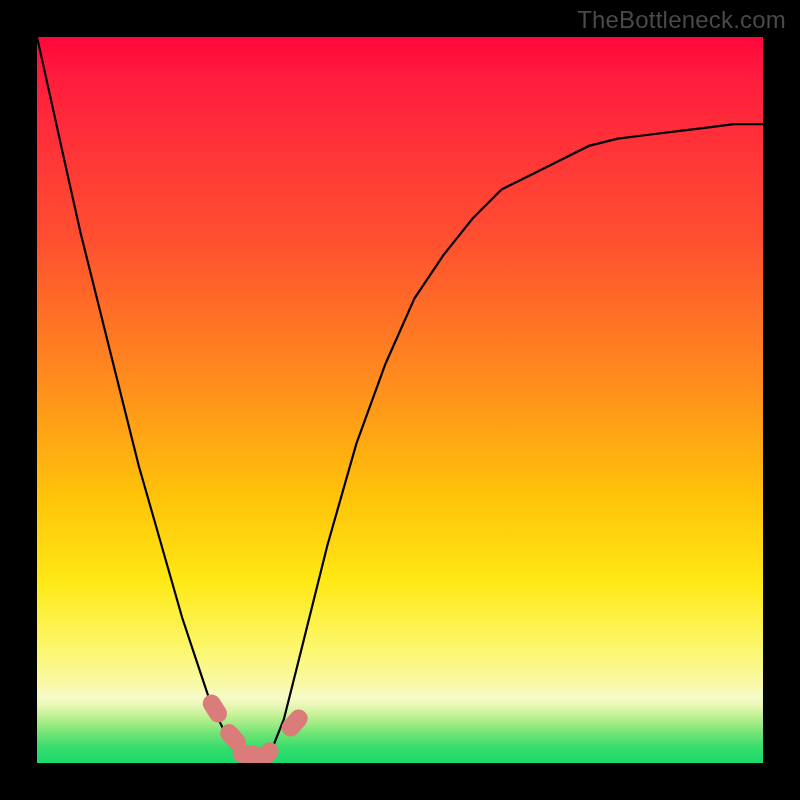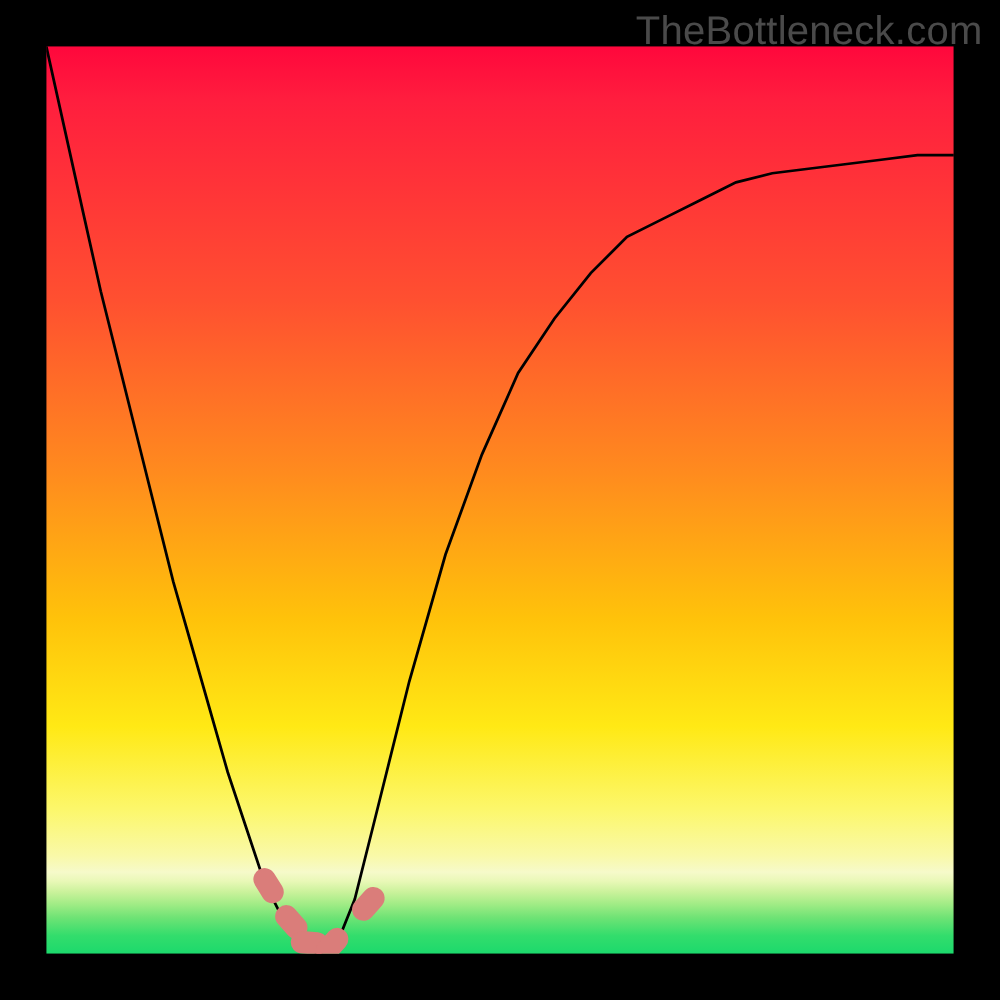--- a/index.html
+++ b/index.html
@@ -15,21 +15,21 @@
     position: relative;
     width: 800px;
     height: 800px;
     background: #000;
   }
   .watermark {
     position: absolute;
     top: 6px;
     right: 14px;
     color: #4a4a4a;
-    font-size: 32px;
+    font-size: 24px;
     font-weight: 400;
     letter-spacing: 0.2px;
     z-index: 5;
     user-select: none;
   }
   .plot {
     position: absolute;
     left: 37px;
     top: 37px;
     width: 726px;

